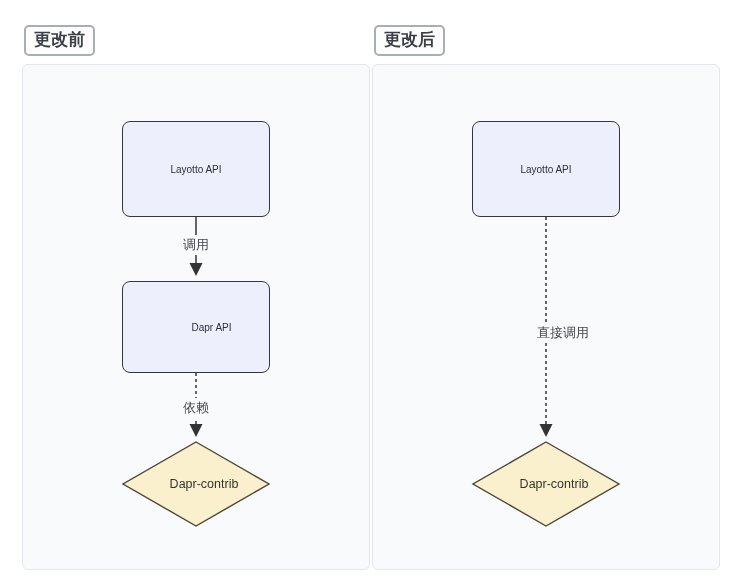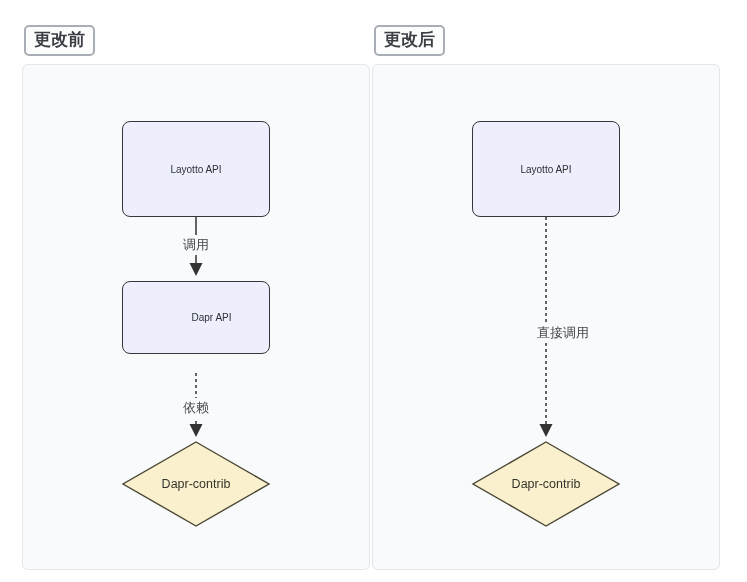--- a/index.html
+++ b/index.html
@@ -40,20 +40,21 @@
     font-size:13px;color:#44474c;
     background:#f9fafc;
     padding:1px 4px;
     white-space:nowrap;
   }
   .diamond-label{
     position:absolute;
     transform:translate(-50%,-50%);
     font-size:12.5px;color:#33352b;
     white-space:nowrap;
+    margin-left:8px;
   }
 </style>
 </head>
 <body>
 
 <div class="page">
 
   <div class="tag" style="left:374px;top:25px;">更改后</div>
   <div class="tag" style="left:24px;top:25px;">更改前</div>
 
@@ -68,21 +69,21 @@
       <line x1="173" y1="308" x2="173" y2="369" stroke="#333333" stroke-width="1.5" stroke-dasharray="3 3" marker-end="url(#ah-b)"></line>
       <polygon points="173,377 246,419 173,461 100,419" fill="#fbf0cd" stroke="#4a4636" stroke-width="1.4"></polygon>
     </svg>
 
     <div class="node" style="left:99px;top:56px;width:148px;height:96px;">
       <span>Layotto API</span>
     </div>
 
     <div class="edge-label" style="left:173px;top:170px;">调用</div>
 
-    <div class="node" style="left:99px;top:216px;width:148px;height:73px;padding-left:31px;">
+    <div class="node" style="left:99px;top:216px;width:148px;height:92px;padding-left:31px;">
       <span>Dapr API</span>
     </div>
 
     <div class="edge-label" style="left:173px;top:333px;">依赖</div>
 
     <div class="diamond-label" style="left:173px;top:419px;">Dapr-contrib</div>
   </div>
 
   <div class="panel" style="left:372px;top:64px;">
     <svg class="edges" width="348" height="506" viewBox="0 0 348 506">

